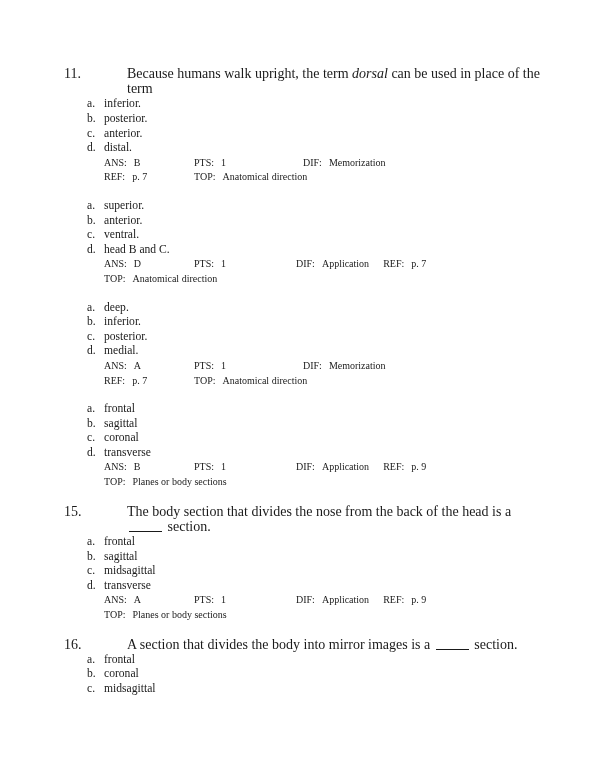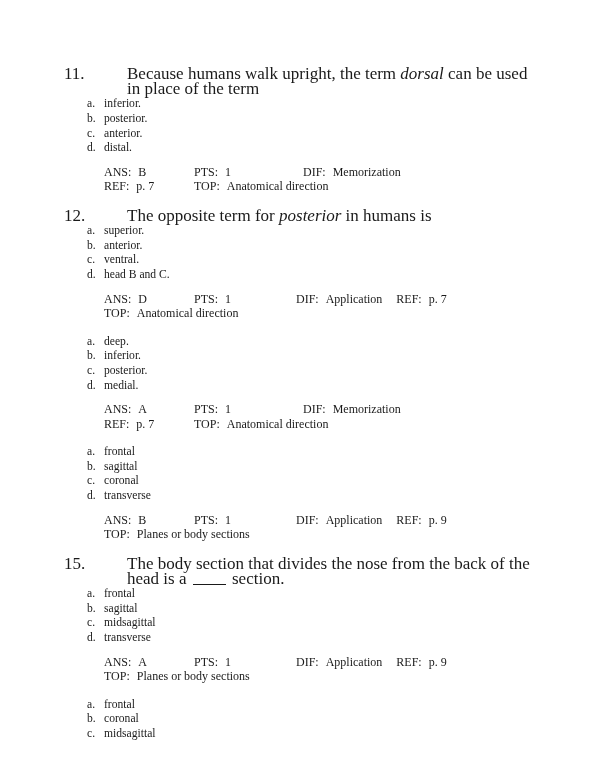--- a/index.html
+++ b/index.html
@@ -20,21 +20,21 @@
     background: #ffffff;
     position: relative;
     box-sizing: border-box;
     padding: 66px 56px 0 64px;
   }
   .question-block {
     margin-bottom: 14px;
   }
   .stem {
     display: flex;
-    font-size: 17px;
+    font-size: 14px;
     line-height: 15.2px;
     align-items: flex-start;
   }
   .stem-number {
     width: 23px;
     flex: 0 0 23px;
     text-align: left;
   }
   .stem-text {
     flex: 1 1 auto;
@@ -60,23 +60,22 @@
     padding-left: 23px;
   }
   .option-letter {
     width: 17px;
     flex: 0 0 17px;
   }
   .option-text {
     flex: 1 1 auto;
   }
   .meta {
-    margin-top: 9px;
     padding-left: 40px;
-    font-size: 12px;
+    font-size: 10px;
     line-height: 14.6px;
   }
   .meta-row {
     display: flex;
     white-space: nowrap;
   }
   .meta-cell {
     display: flex;
   }
   .meta-label {
@@ -148,24 +147,20 @@
               <span class="meta-value">p. 7</span>
             </div>
             <div class="meta-cell col-top">
               <span class="meta-label">TOP:</span>
               <span class="meta-value">Anatomical direction</span>
             </div>
           </div>
         </div>
       </div>
       <div class="question-block">
-        <div class="stem">
-          <span class="stem-number">12.</span>
-          <span class="stem-text"><span>The opposite term for </span><i>posterior</i><span> in humans is</span></span>
-        </div>
         <div class="options">
           <div class="option">
             <span class="option-letter">a.</span>
             <span class="option-text">superior.</span>
           </div>
           <div class="option">
             <span class="option-letter">b.</span>
             <span class="option-text">anterior.</span>
           </div>
           <div class="option">
@@ -340,20 +335,24 @@
           </div>
           <div class="meta-row">
             <div class="meta-cell col-top">
               <span class="meta-label">TOP:</span>
               <span class="meta-value">Planes or body sections</span>
             </div>
           </div>
         </div>
       </div>
       <div class="question-block">
+        <div class="stem">
+          <span class="stem-number">16.</span>
+          <span class="stem-text"><span>A section that divides the body into mirror images is a </span><span class="blank"></span><span> section.</span></span>
+        </div>
         <div class="options">
           <div class="option">
             <span class="option-letter">a.</span>
             <span class="option-text">frontal</span>
           </div>
           <div class="option">
             <span class="option-letter">b.</span>
             <span class="option-text">coronal</span>
           </div>
           <div class="option">

